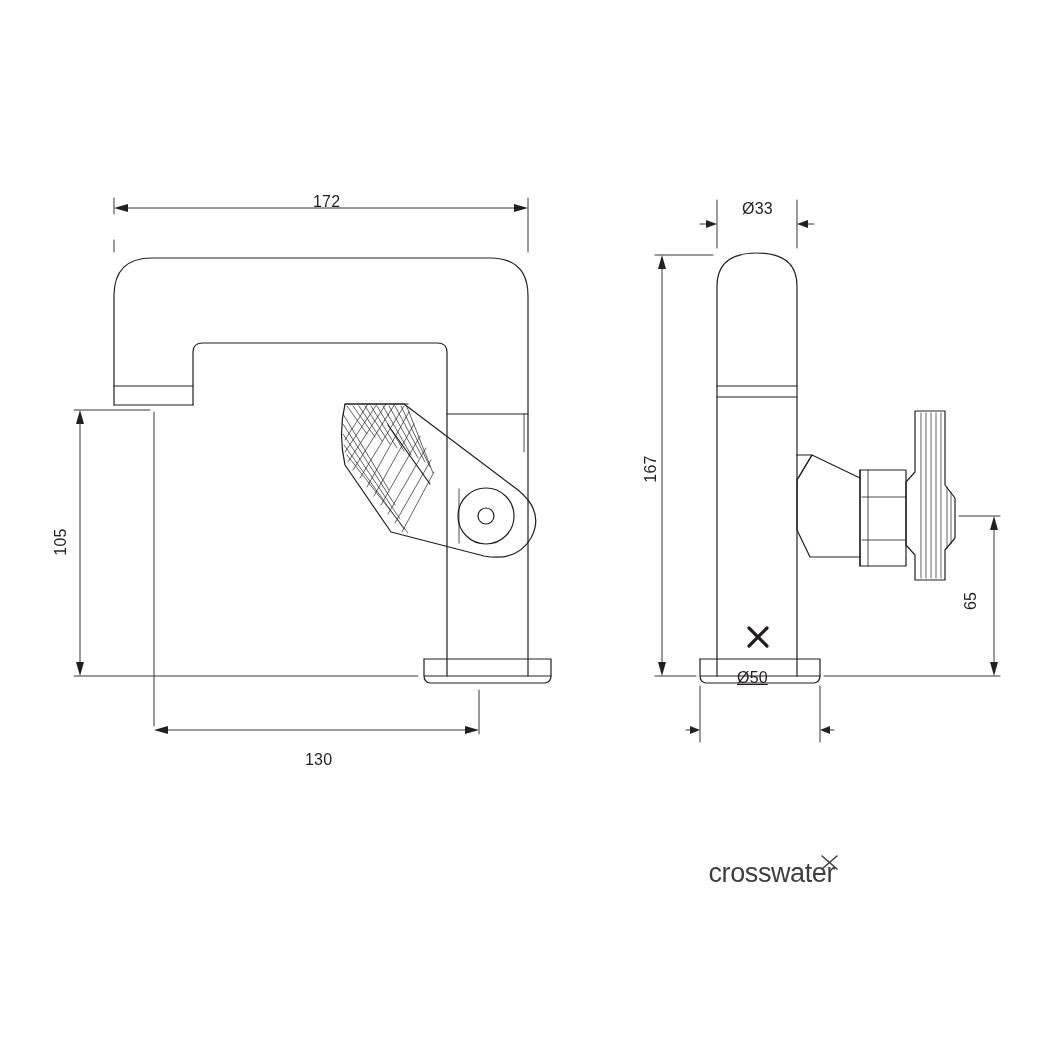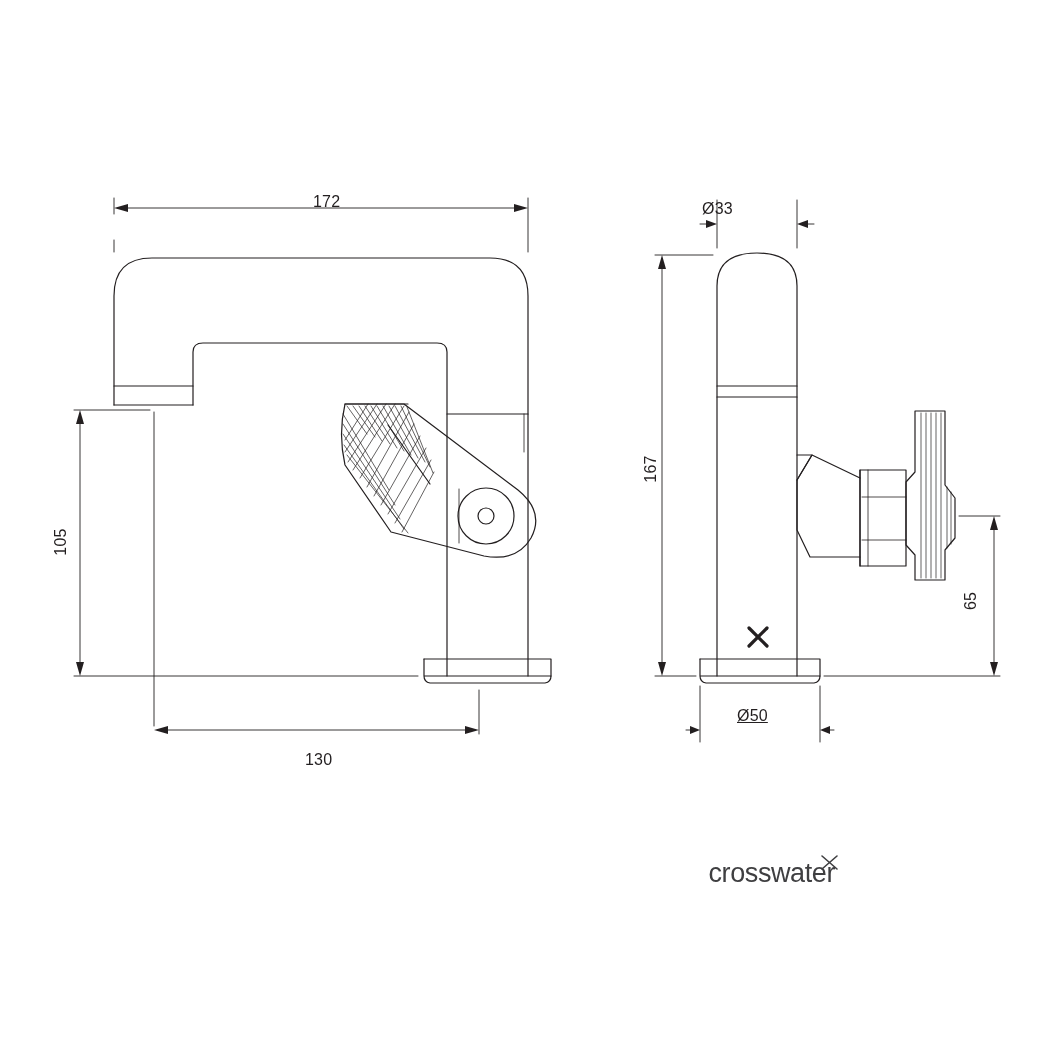--- a/index.html
+++ b/index.html
@@ -239,27 +239,27 @@
 
     </g>
   </svg>
 
   <div class="dimlabel" style="left:313px; top:193px;">172</div>
 
   <div class="dimlabel vert" style="left:47px; top:533px; transform:rotate(-90deg);">105</div>
 
   <div class="dimlabel" style="left:305px; top:710px;margin-top:41px;">130</div>
 
-  <div class="dimlabel" style="left:702px; top:200px;">Ø33</div>
+  <div class="dimlabel" style="left:742px; top:200px;">Ø33</div>
 
   <div class="dimlabel vert" style="left:637px; top:460px; transform:rotate(-90deg);">167</div>
 
   <div class="dimlabel vert" style="left:962px; top:592px; transform:rotate(-90deg);">65</div>
 
-  <div class="dimlabel" style="left:737px; top:707px;text-decoration:underline;">Ø50</div>
+  <div class="dimlabel" style="left:737px; top:669px;text-decoration:underline;">Ø50</div>
 
   <div class="brand">crosswater</div>
   <svg class="brand-mark" viewBox="0 0 22 22">
     <g stroke="#3f3f41" stroke-width="1.6" fill="none" stroke-linecap="round">
       <path d="M 3 4 L 18 17"></path>
       <path d="M 18 4 L 3 17"></path>
     </g>
   </svg>
 
 </div>

